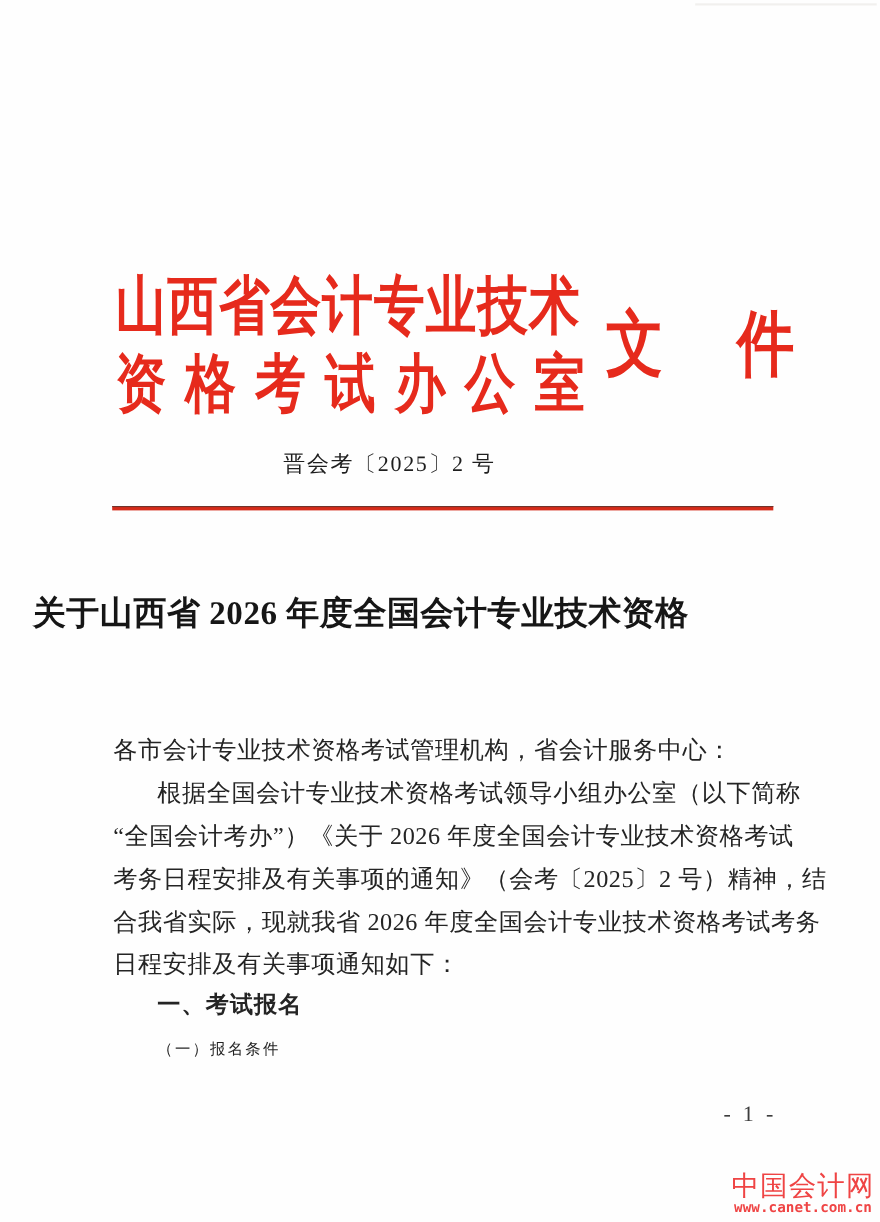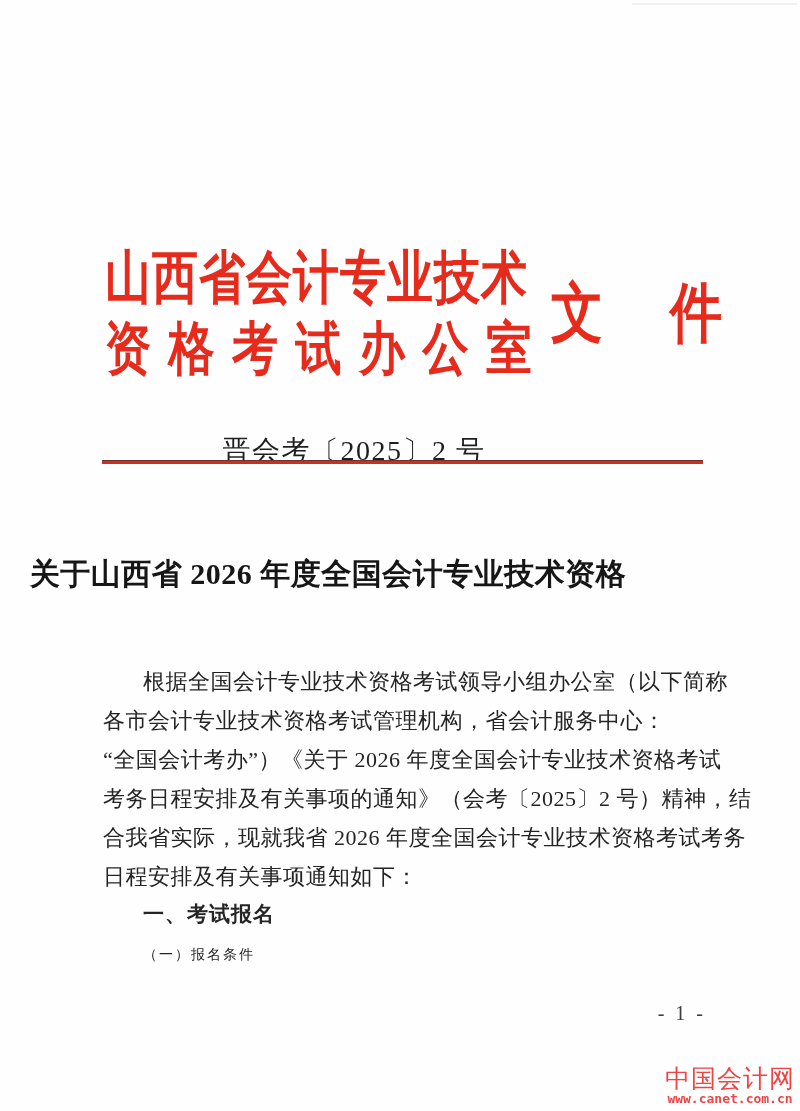--- a/index.html
+++ b/index.html
@@ -22,30 +22,30 @@
     color: #e62a1c;
     font-weight: bold;
     white-space: nowrap;
   }
   .org-name { width: 424px; font-size: 46px; line-height: 57px; }
   .org-line1 { letter-spacing: 1px; }
   .org-line2 { letter-spacing: 17.5px; margin-right: -17.5px; }
   .doc-type-label { font-size: 52px; letter-spacing: 27px; margin-left: 22px; }
   
   .doc-number {
-    position: absolute; top: 432px; left: 0; width: 708px;
-    text-align: center; font-size: 28px; letter-spacing: 1.5px; color: #1e1e1e;
+    position: absolute; top: 408px; left: 0; width: 708px;
+    text-align: center; font-size: 20px; letter-spacing: 1.5px; color: #1e1e1e;
   }
   .red-rule {
     position: absolute; top: 460px; left: 102px; width: 601px; height: 4px;
     background: #d52b1a; border-top: 1px solid #6f342c;
   }
   
   .doc-title {
-    position: absolute; top: 552px; left: 0; width: 656px;
+    position: absolute; top: 536px; left: 0; width: 656px;
     text-align: center; font-size: 30px; font-weight: bold;
     line-height: 44px; color: #161616; letter-spacing: 0.5px;
   }
   
   .body-text {
     position: absolute; top: 662px; left: 103px; width: 600px;
     font-size: 22px; line-height: 39px; color: #242424;
   }
   .body-line { white-space: nowrap; letter-spacing: 0.5px; }
   .indent { padding-left: 40px; }
@@ -84,22 +84,22 @@
 
 <div class="doc-number">晋会考〔2025〕2 号</div>
 
 <div class="red-rule"></div>
 
 <h1 class="doc-title">
   <div>关于山西省 2026 年度全国会计专业技术资格</div>
 </h1>
 
 <main class="body-text">
+  <div class="body-line">各市会计专业技术资格考试管理机构，省会计服务中心：</div>
   <div class="body-line indent">根据全国会计专业技术资格考试领导小组办公室（以下简称</div>
-  <div class="body-line">各市会计专业技术资格考试管理机构，省会计服务中心：</div>
   <div class="body-line">“全国会计考办”）《关于 2026 年度全国会计专业技术资格考试</div>
   <div class="body-line">考务日程安排及有关事项的通知》（会考〔2025〕2 号）精神，结</div>
   <div class="body-line">合我省实际，现就我省 2026 年度全国会计专业技术资格考试考务</div>
   <div class="body-line">日程安排及有关事项通知如下：</div>
   <div class="body-line indent section-heading">一、考试报名</div>
   <div class="body-line indent subsection-heading">（一）报名条件</div>
 </main>
 
 <div class="page-number">- 1 -</div>
 

